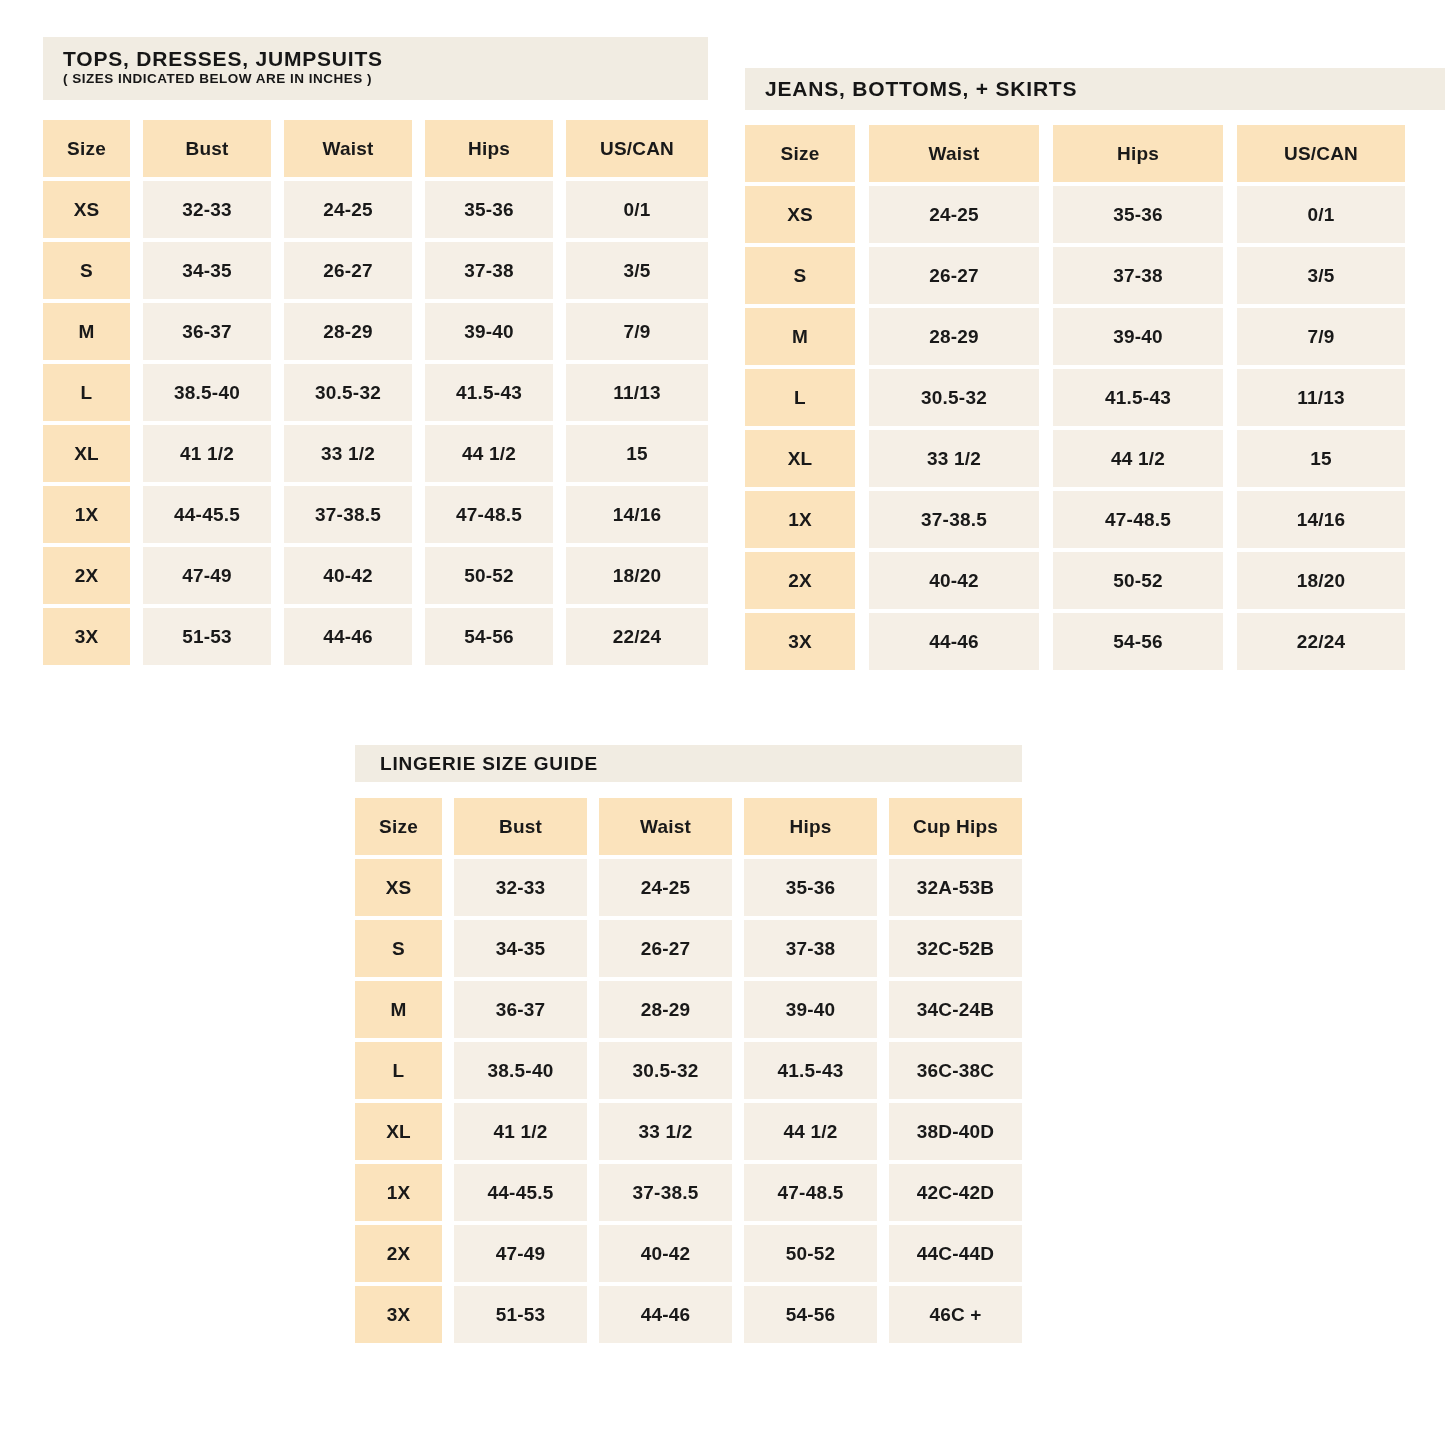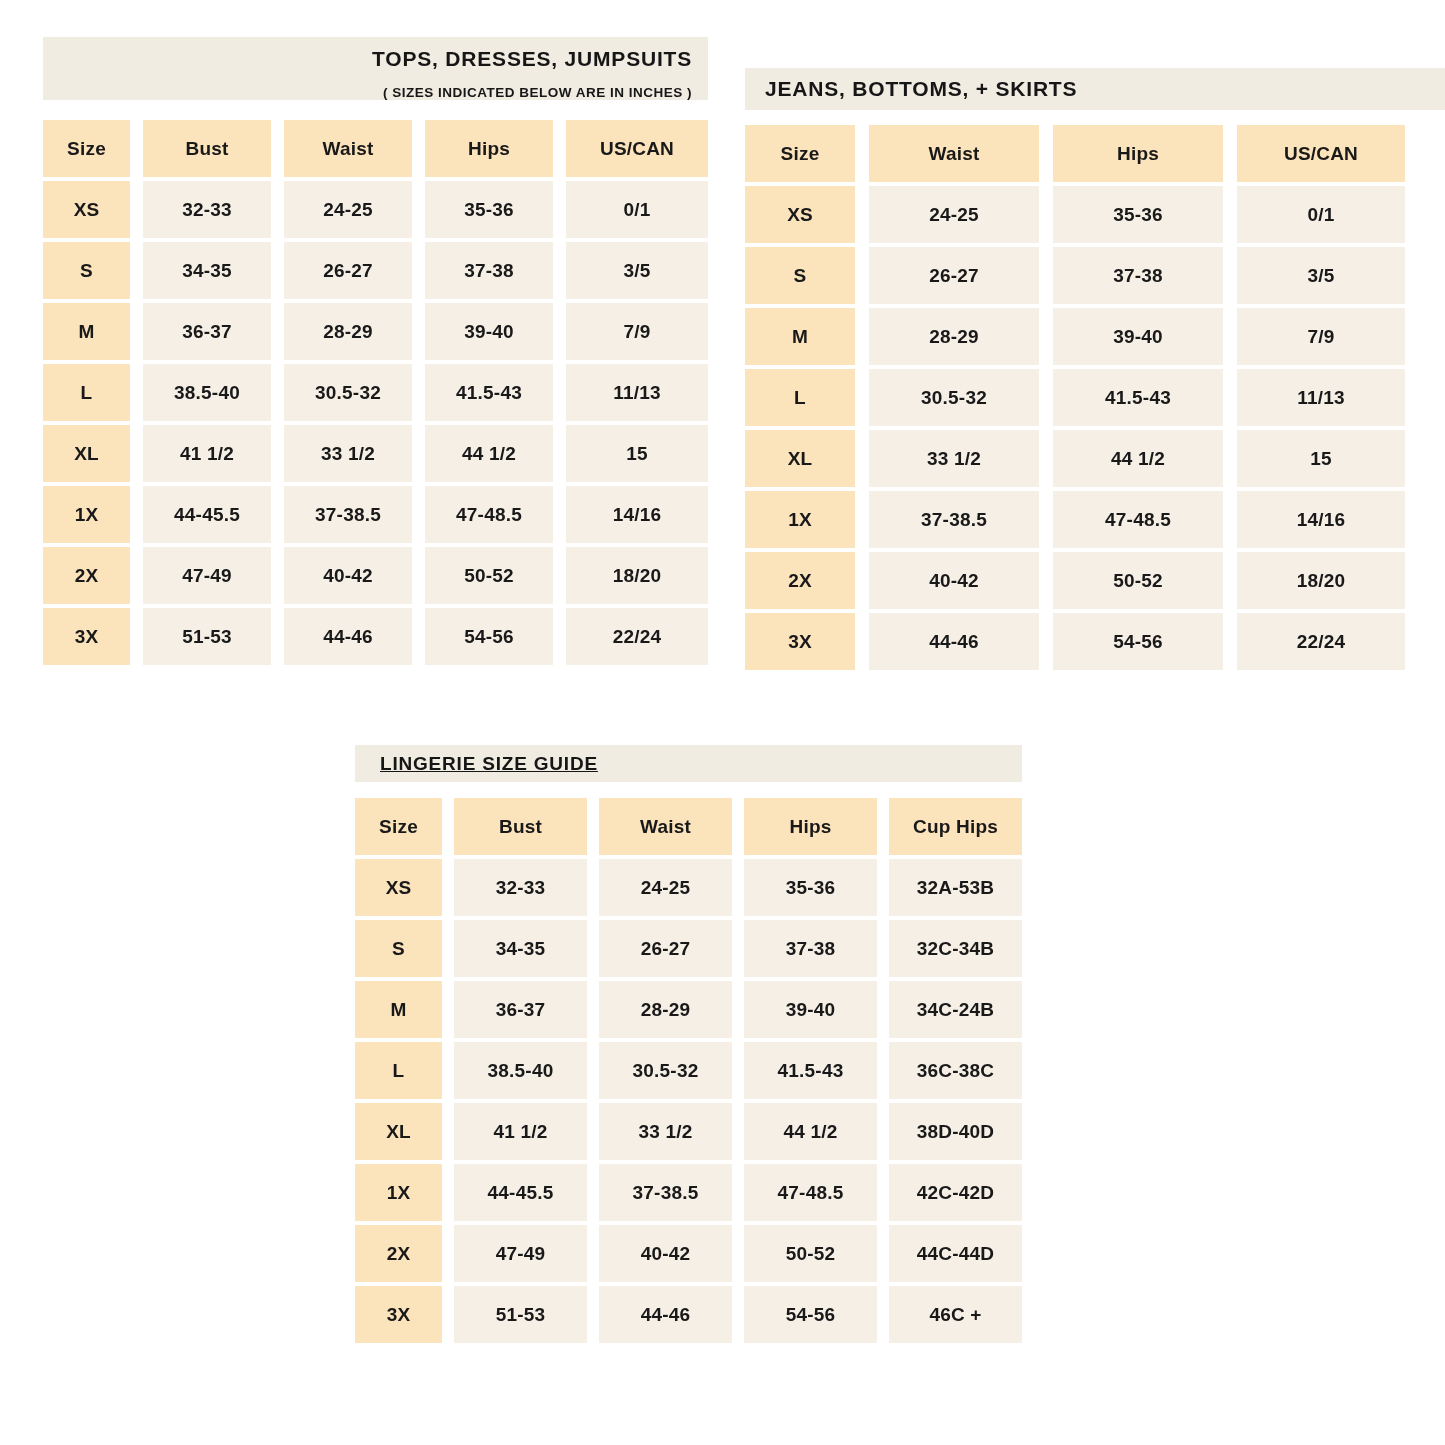--- a/index.html
+++ b/index.html
@@ -9,21 +9,21 @@
     color: #1a1a1a;
     -webkit-font-smoothing: antialiased;
   }
   .canvas {
     position: relative;
     width: 1445px;
     height: 1445px;
     background: #ffffff;
     overflow: hidden;
   }
-  .table-card { position: absolute; text-align: right; }
+  .table-card { position: absolute; }
   .card-tops     { left: 43px;  top: 37px;  width: 665px; }
   .card-jeans    { left: 745px; top: 68px;  width: 728px; }
   .card-lingerie { left: 355px; top: 745px; width: 667px; }
 
   .title-band {
     background: #f1ece2;
     color: #161616;
   }
   .card-tops .title-band {
     height: 63px;
@@ -41,26 +41,26 @@
     display: flex;
     align-items: center;
   }
   .band-title {
     font-size: 21px;
     font-weight: bold;
     letter-spacing: 0.8px;
     line-height: 1.15;
     white-space: nowrap;
   }
-  .card-lingerie .band-title { font-size: 19px; text-decoration: underline; }
+  .card-lingerie .band-title { font-size: 19px; }
   .band-subtitle {
     font-size: 13.5px;
     font-weight: bold;
     letter-spacing: 0.5px;
-    margin-top: 14px;
+    margin-top: 0;
     white-space: nowrap;
   }
 
   .grid { display: grid; row-gap: 4px; }
   .grid-tops {
     margin-top: 20px;
     grid-template-columns: 87px 128px 128px 128px 142px;
     column-gap: 13px;
   }
   .grid-jeans {
@@ -203,21 +203,21 @@
         <div class="cell head">Cup Hips</div>
         <div class="cell head">XS</div>
         <div class="cell data">32-33</div>
         <div class="cell data">24-25</div>
         <div class="cell data">35-36</div>
         <div class="cell data">32A-53B</div>
         <div class="cell head">S</div>
         <div class="cell data">34-35</div>
         <div class="cell data">26-27</div>
         <div class="cell data">37-38</div>
-        <div class="cell data">32C-34B</div>
+        <div class="cell data">32C-52B</div>
         <div class="cell head">M</div>
         <div class="cell data">36-37</div>
         <div class="cell data">28-29</div>
         <div class="cell data">39-40</div>
         <div class="cell data">34C-24B</div>
         <div class="cell head">L</div>
         <div class="cell data">38.5-40</div>
         <div class="cell data">30.5-32</div>
         <div class="cell data">41.5-43</div>
         <div class="cell data">36C-38C</div>

